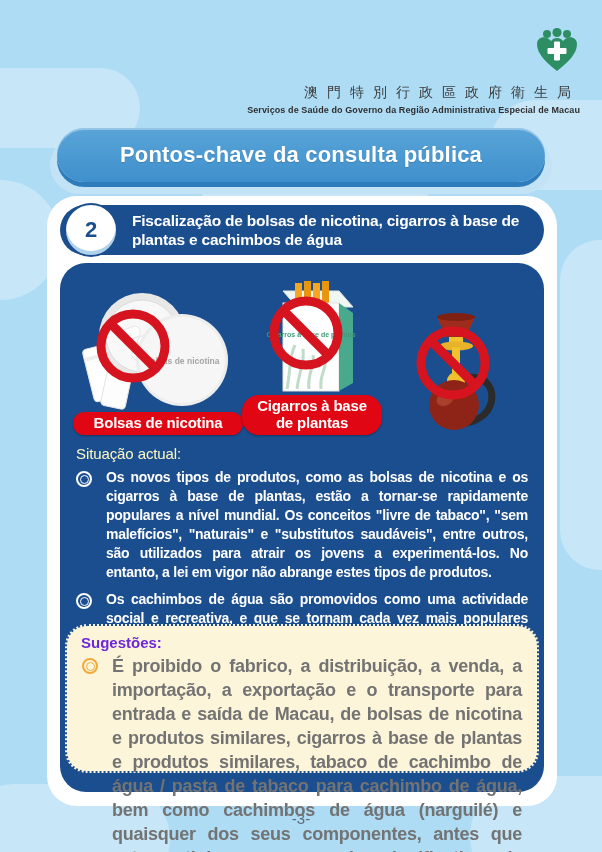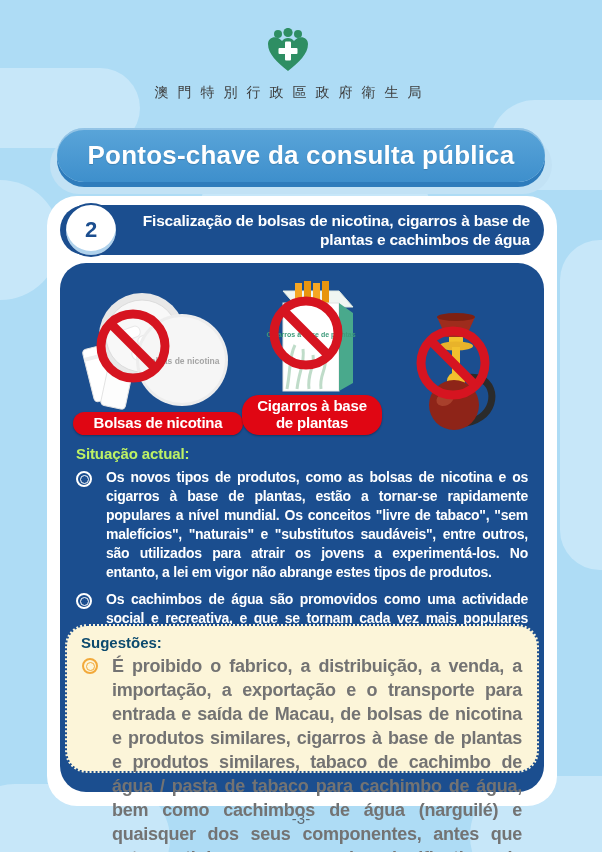--- a/index.html
+++ b/index.html
@@ -4,73 +4,73 @@
 <style>
   html,body{margin:0;padding:0;}
   body{
     width:602px;height:852px;position:relative;overflow:hidden;
     background:#AEDCF5;
     font-family:"Liberation Sans", sans-serif;
   }
   .cloud{position:absolute;background:#C7E7F9;border-radius:60px;z-index:0;}
 
   
-  .logo-wrap{position:absolute;top:28px;left:4px;width:568px;text-align:center;z-index:1;}
+  .logo-wrap{position:absolute;top:28px;left:12px;width:568px;text-align:right;z-index:1;}
   .logo-zh{font-size:14px;letter-spacing:9px;color:#3d3d3d;margin-top:8px;padding-left:9px;}
   .logo-pt{font-size:9px;font-weight:bold;color:#2f2f2f;margin-top:3px;letter-spacing:.1px;}
 
   
   .banner-glow{position:absolute;left:50px;top:136px;width:502px;height:58px;
     background:#C2E2F5;border-radius:30px;z-index:1;}
   .banner{position:absolute;left:57px;top:128px;width:488px;height:54px;z-index:2;
     background:linear-gradient(#5AA5D9,#3E8FCC);border-radius:27px;
     box-shadow:0 5px 0 #2E7CBC, inset 0 2px 0 rgba(255,255,255,.35);
     display:flex;align-items:center;justify-content:center;}
-  .banner-title{color:#fff;font-size:26px;font-weight:bold;letter-spacing:.2px;
+  .banner-title{color:#fff;font-size:22px;font-weight:bold;letter-spacing:.2px;
     text-shadow:0 1px 1px rgba(0,0,0,.15);}
 
   
   .card{position:absolute;left:47px;top:196px;width:510px;height:610px;
     background:#fff;border-radius:30px;z-index:2;}
 
   .section-header{position:absolute;left:13px;top:9px;width:484px;height:50px;
     background:#1B4E8F;border-radius:25px;display:flex;align-items:center;}
   .num-circle{position:absolute;left:4px;top:-2px;width:50px;height:50px;border-radius:50%;
     background:#fff;border:2px solid #1B4E8F;
     box-shadow:inset 0 -4px 0 #AFD2EC;
     display:flex;align-items:center;justify-content:center;
     color:#1B4E8F;font-size:22px;font-weight:bold;}
-  .section-title{flex:1;margin-left:72px;margin-right:14px;text-align:right;
+  .section-title{flex:1;margin-left:72px;margin-right:14px;text-align:left;
     color:#fff;font-size:15.5px;font-weight:bold;line-height:1.25;letter-spacing:-.2px;}
 
   
   .panel{position:absolute;left:13px;top:67px;width:484px;height:529px;
     background:#1B4E8F;border-radius:26px;box-sizing:border-box;padding:12px 14px 0 14px;}
 
   .products{display:flex;justify-content:space-between;align-items:flex-end;height:160px;}
   .product{display:flex;flex-direction:column;align-items:center;}
   .p1{width:168px;} .p2{width:140px;} .p3{width:148px;}
   .product svg{display:block;}
   .red-label{background:#E00613;color:#fff;font-weight:bold;font-size:15px;
     border-radius:17px;padding:3px 10px;text-align:center;line-height:1.12;letter-spacing:-.2px;
     box-shadow:0 1px 2px rgba(0,0,0,.3);}
 
-  .sit-heading{color:#bef264;font-size:15px;font-weight:bold;margin:10px 0 6px 2px;letter-spacing:-.1px;}
+  .sit-heading{color:#fef9c3;font-size:15px;font-weight:normal;margin:10px 0 6px 2px;letter-spacing:-.1px;}
   .bullet-row{display:flex;gap:14px;margin:0 2px 8px 2px;}
   .ring{width:12px;height:12px;border:2px solid #fff;border-radius:50%;
     position:relative;flex:0 0 auto;margin-top:3px;}
   .ring::after{content:"";position:absolute;inset:1.5px;border:1.5px solid #fff;border-radius:50%;}
   .ring.orange{border-color:#F2A93B;}
   .ring.orange::after{border-color:#F2A93B;}
   .bullet-text{flex:1;color:#fff;font-size:14px;font-weight:bold;line-height:1.36;
     text-align:justify;letter-spacing:-.25px;}
 
   .cream-box{position:absolute;left:5px;top:361px;width:474px;height:149px;box-sizing:border-box;
     background:#FCF5D9;border:2px dotted #1B4E8F;border-radius:22px;padding:7px 13px;}
-  .sug-heading{color:#0c4a6e;font-size:15px;font-weight:bold;margin:1px 0 4px 1px;}
+  .sug-heading{color:#6d28d9;font-size:15px;font-weight:bold;margin:1px 0 4px 1px;}
   .cream-box .bullet-text{color:#737373;font-size:18px;line-height:1.33;}
 
   .page-num{position:absolute;left:0;top:810px;width:602px;text-align:center;
     color:#5E6B74;font-size:15px;z-index:1;}
 </style>
 </head>
 <body>
 
 <div class="cloud" style="left:-50px;top:68px;width:190px;height:80px;"></div>
 <div class="cloud" style="left:-70px;top:180px;width:130px;height:120px;border-radius:65px;"></div>
@@ -83,20 +83,21 @@
 <div class="logo-wrap">
   <svg width="46" height="44" viewBox="0 0 46 44">
     <circle cx="13" cy="6" r="4" fill="#2E8E63"></circle>
     <circle cx="23" cy="4.5" r="4.6" fill="#2E8E63"></circle>
     <circle cx="33" cy="6" r="4" fill="#2E8E63"></circle>
     <path d="M23 43 C 12 34, 3 26, 3 16 C 3 11, 7.5 8.5, 11.5 9.5 C 14 10.1, 15.8 11.5, 17 13 C 18.5 11, 20.5 10, 23 10 C 25.5 10, 27.5 11, 29 13 C 30.2 11.5, 32 10.1, 34.5 9.5 C 38.5 8.5, 43 11, 43 16 C 43 26, 34 34, 23 43 Z" fill="#2E8E63"></path>
     <rect x="20" y="13.5" width="6" height="19" rx="1" fill="#fff"></rect>
     <rect x="13.5" y="20" width="19" height="6" rx="1" fill="#fff"></rect>
   </svg>
   <div class="logo-zh">澳門特別行政區政府衛生局</div>
+  <div class="logo-pt">Serviços de Saúde do Governo da Região Administrativa Especial de Macau</div>
 </div>
 
 <div class="banner-glow"></div>
 <div class="banner">
   <span class="banner-title">Pontos-chave da consulta pública</span>
 </div>
 
 <div class="card">
 
   <div class="section-header">

